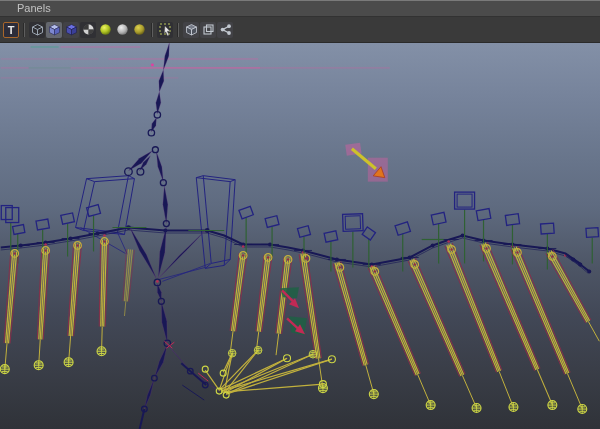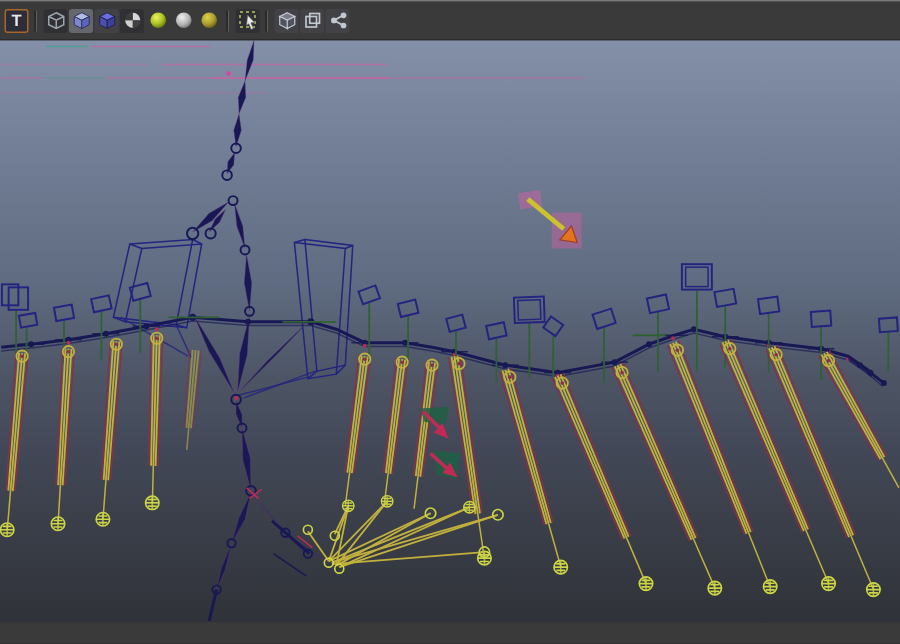--- a/index.html
+++ b/index.html
@@ -77,20 +77,23 @@
   .cr{stroke:var(--crimson,#c22a55);fill:none;}
   .crf{fill:var(--crimson,#c22a55);stroke:none;}
   .grf{fill:#1e6044;stroke:none;}
   .rd{fill:#b03055;stroke:none;}
 </style>
 </head>
 <body>
 
 <div class="window">
 
+  <div class="menubar">
+    <span class="menu-item">Panels</span>
+  </div>
 
   <div class="toolbar">
     <div class="tbtn tsel">
       <span>T</span>
     </div>
     <div class="tsep"></div>
 
     <div class="tbtn dark">
       <svg width="13" height="13">
         <path d="M6.5 1.5 11.5 4 11.5 9.5 6.5 12 1.5 9.5 1.5 4 Z M1.5 4 6.5 6.5 11.5 4 M6.5 6.5 6.5 12" stroke="#9aa4b0" fill="none" stroke-width="1"></path>

